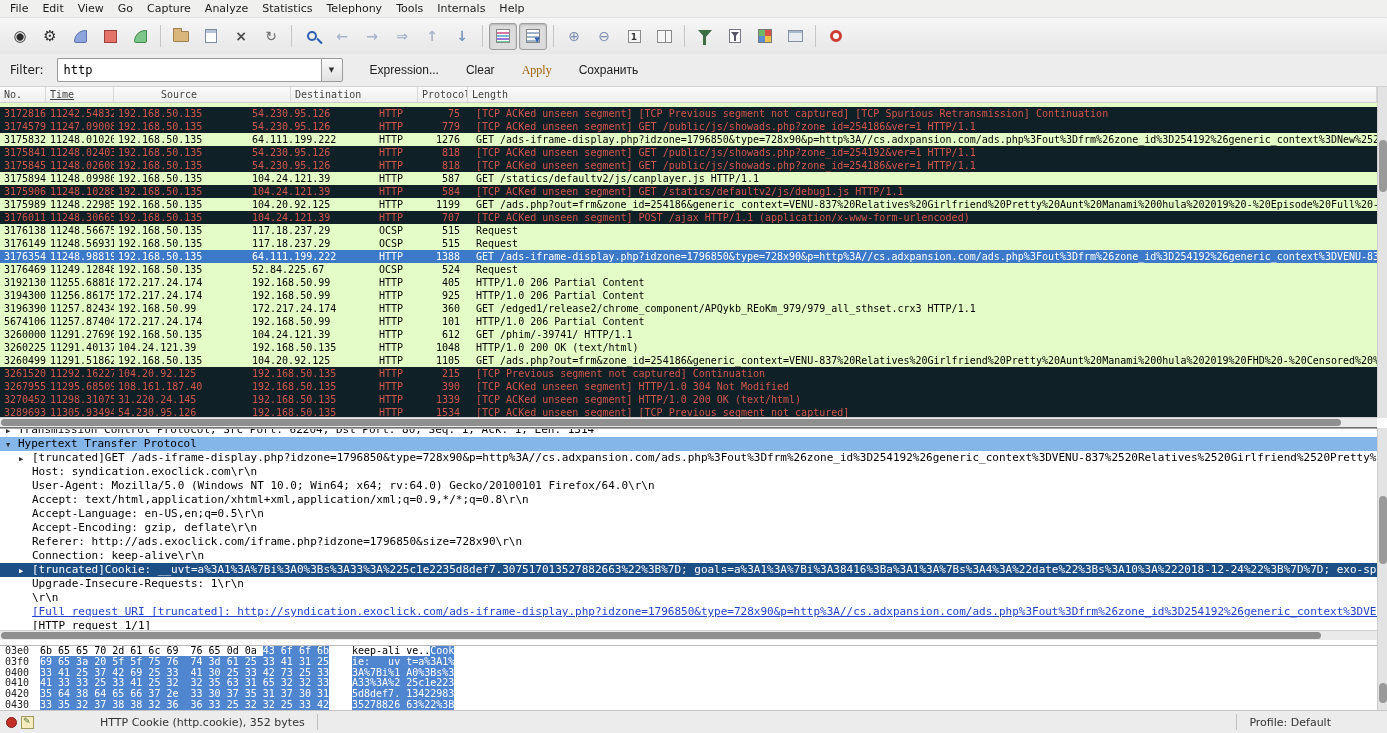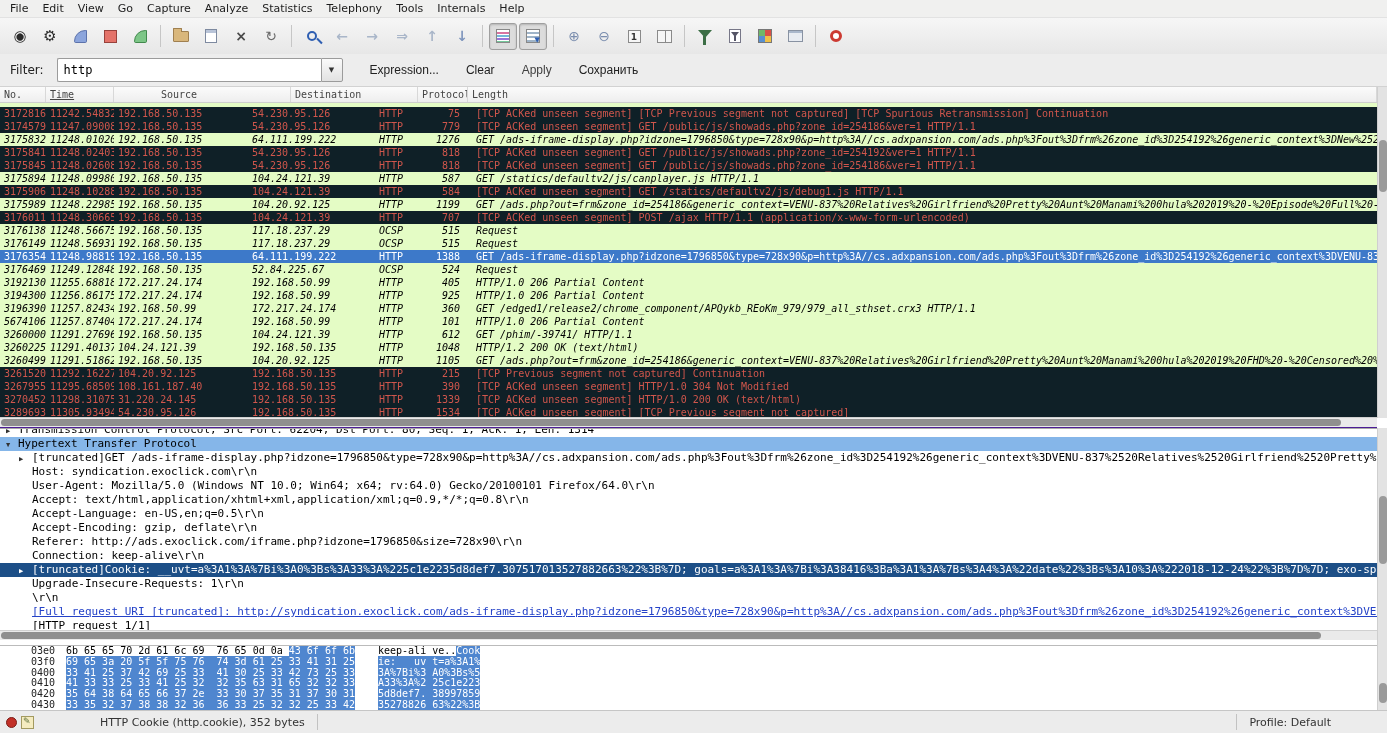--- a/index.html
+++ b/index.html
@@ -62,36 +62,36 @@
   .filterbar { position:absolute; top:54px; left:0; right:0; height:33px; background:#ededed;
                display:flex; align-items:center; border-bottom:1px solid #d2d2d2; }
   .filter-label { font-size:12px; color:#222; margin:0 13px 0 10px; }
   .filter-input { width:264px; height:24px; border:1px solid #9b9b9b; border-right:none;
                   border-radius:2px 0 0 2px; font:12px "DejaVu Sans Mono",monospace; padding:0 6px;
                   background:#ffffff; color:#000; outline:none; }
   .filter-drop { width:22px; height:24px; border:1px solid #9b9b9b; border-radius:0 2px 2px 0;
                  background:linear-gradient(#fafafa,#e2e2e2); display:flex; align-items:center;
                  justify-content:center; font-size:7px; color:#333; }
   .fbtn { font-size:12px; color:#222; margin-left:27px; background:none; border:none; cursor:default; }
-  .fbtn.disabled { color:#404040; }
-
-  
-  .plist { position:absolute; top:87px; left:0; width:1377px; height:341px; background:#4c1d95; overflow:hidden; }
+  .fbtn.disabled { color:#a16207;font-family:Liberation Serif, serif; }
+
+  
+  .plist { position:absolute; top:87px; left:0; width:1377px; height:341px; background:#737373; overflow:hidden; }
   .phead { display:flex; height:16px; background:linear-gradient(#fbfbfb,#eeeeee); border-bottom:1px solid #cfcfcf;
            font:10px/15px "DejaVu Sans Mono",monospace; color:#444; }
   .phcol { border-right:1px solid #d8d8d8; padding-left:4px; overflow:hidden; white-space:nowrap; flex:none; }
   .phcol:last-child { flex:1; }
   .prows { height:314px; overflow:hidden; font:10px/13px "DejaVu Sans Mono",monospace; background:#fff; }
   .prow { display:flex; height:13px; white-space:nowrap; overflow:hidden; }
   .prow span { overflow:hidden; padding-left:4px; flex:none; }
   .cn { width:46px; } .ct { width:68px; } .cs { width:134px; } .cd { width:127px; }
   .cp { width:50px; } .cl { width:41px; text-align:right; padding:0 6px 0 0 !important; }
   .ci { flex:1 !important; padding-left:10px !important; }
   .r-bad  { background:#0f2027; color:#d0564c; }
-  .r-http { background:#e4fcc5; color:#000;font-style:italic; }
+  .r-http { background:#e4fcc5; color:#000; }
   .r-sel  { background:#3d79c9; color:#fff; }
   .r-sliver { height:4px; background:#e4fcc5; }
 
   .hscroll { height:10px; background:#eaeaea; border-top:1px solid #d0d0d0; position:relative; }
   .hthumb { position:absolute; top:1px; height:7px; background:#8f8f8f; border-radius:4px; }
   .vscroll { position:absolute; left:1377px; width:10px; background:#e3e3e3; border-left:1px solid #cfcfcf; }
   .vthumb { position:absolute; left:1px; width:8px; background:#9a9a9a; border-radius:4px; }
 
   
   .details { position:absolute; top:428px; left:0; width:1377px; height:217px; background:#fff;
@@ -101,21 +101,21 @@
   .dline.lv0 { padding-left:18px; }
   .dline .exp { position:absolute; left:19px; top:1px; font-size:7px; color:#333; }
   .dline.lv0 .exp { left:6px; }
   .dline.hl { background:#85b6e9; }
   .dline.sel { background:#1d4f87; color:#fff; }
   .dline.sel .exp { color:#fff; }
   .dline.link { color:#2442c8; text-decoration:underline; }
 
   
   .hexpane { position:absolute; top:645px; left:0; width:1377px; height:65px; background:#fff;
-             overflow:hidden; border-top:1px solid #bbb; font:10px/10.8px "DejaVu Sans Mono",monospace;padding-left:26px; }
+             overflow:hidden; border-top:1px solid #bbb; font:10px/10.8px "DejaVu Sans Mono",monospace; }
   .hrow { display:flex; height:10.8px; white-space:pre; }
   .hoff { width:40px; padding-left:5px; color:#222; flex:none; }
   .hhexwrap { width:296px; flex:none; }
   .hascwrap { margin-left:16px; flex:none; }
   .hsel { background:#4f86cf; color:#fff; }
   .hplain { color:#000;text-align:right; }
 
   
   .statusbar { position:absolute; top:710px; left:0; right:0; height:23px; background:#ececec;
                border-top:1px solid #c6c6c6; display:flex; align-items:center; font-size:11px; color:#333; }
@@ -422,21 +422,21 @@
           <span class="cl">612</span>
           <span class="ci">GET /phim/-39741/ HTTP/1.1</span>
         </div>
         <div class="prow r-http">
           <span class="cn">3260225</span>
           <span class="ct">11291.40137(</span>
           <span class="cs">104.24.121.39</span>
           <span class="cd">192.168.50.135</span>
           <span class="cp">HTTP</span>
           <span class="cl">1048</span>
-          <span class="ci">HTTP/1.2 200 OK  (text/html)</span>
+          <span class="ci">HTTP/1.0 200 OK  (text/html)</span>
         </div>
         <div class="prow r-http">
           <span class="cn">3260499</span>
           <span class="ct">11291.51862(</span>
           <span class="cs">192.168.50.135</span>
           <span class="cd">104.20.92.125</span>
           <span class="cp">HTTP</span>
           <span class="cl">1105</span>
           <span class="ci">GET /ads.php?out=frm&amp;zone_id=254186&amp;generic_context=VENU-837%20Relatives%20Girlfriend%20Pretty%20Aunt%20Manami%200hula%202019%20FHD%20-%20Censored%20%20opjav</span>
         </div>
@@ -507,23 +507,23 @@
       <div class="hthumb" style="left:1px;width:1320px;"></div>
     </div>
   </div>
   <div class="vscroll" style="top:428px;height:217px;">
     <div class="vthumb" style="top:68px;height:68px;"></div>
   </div>
 
   <div class="hexpane" id="hexpane">
       <div class="hrow"><span class="hoff">03e0</span><span class="hhexwrap"><span class="hplain">6b 65 65 70 2d 61 6c 69  76 65 0d 0a </span><span class="hsel">43 6f 6f 6b</span></span><span class="hascwrap"><span class="hplain">keep-ali ve..</span><span class="hsel">Cook</span></span></div>
       <div class="hrow"><span class="hoff">03f0</span><span class="hhexwrap"><span class="hsel">69 65 3a 20 5f 5f 75 76  74 3d 61 25 33 41 31 25</span></span><span class="hascwrap"><span class="hsel">ie: __uv t=a%3A1%</span></span></div>
-      <div class="hrow"><span class="hoff">0400</span><span class="hhexwrap"><span class="hsel">33 41 25 37 42 69 25 33  41 30 25 33 42 73 25 33</span></span><span class="hascwrap"><span class="hsel">3A%7Bi%3 A0%3Bs%5</span></span></div>
+      <div class="hrow"><span class="hoff">0400</span><span class="hhexwrap"><span class="hsel">33 41 25 37 42 69 25 33  41 30 25 33 42 73 25 33</span></span><span class="hascwrap"><span class="hsel">3A%7Bi%1 A0%3Bs%3</span></span></div>
       <div class="hrow"><span class="hoff">0410</span><span class="hhexwrap"><span class="hsel">41 33 33 25 33 41 25 32  32 35 63 31 65 32 32 33</span></span><span class="hascwrap"><span class="hsel">A33%3A%2 25c1e223</span></span></div>
-      <div class="hrow"><span class="hoff">0420</span><span class="hhexwrap"><span class="hsel">35 64 38 64 65 66 37 2e  33 30 37 35 31 37 30 31</span></span><span class="hascwrap"><span class="hsel">5d8def7. 38997859</span></span></div>
+      <div class="hrow"><span class="hoff">0420</span><span class="hhexwrap"><span class="hsel">35 64 38 64 65 66 37 2e  33 30 37 35 31 37 30 31</span></span><span class="hascwrap"><span class="hsel">5d8def7. 13422983</span></span></div>
       <div class="hrow"><span class="hoff">0430</span><span class="hhexwrap"><span class="hsel">33 35 32 37 38 38 32 36  36 33 25 32 32 25 33 42</span></span><span class="hascwrap"><span class="hsel">35278826 63%22%3B</span></span></div>
     </div>
   <div class="vscroll" style="top:645px;height:65px;">
     <div class="vthumb" style="top:38px;height:20px;"></div>
   </div>
 
   <div class="statusbar">
     <span class="expert-dot"></span>
     <span class="note-icon"></span>
     <span class="sb-field">HTTP Cookie (http.cookie), 352 bytes</span>

